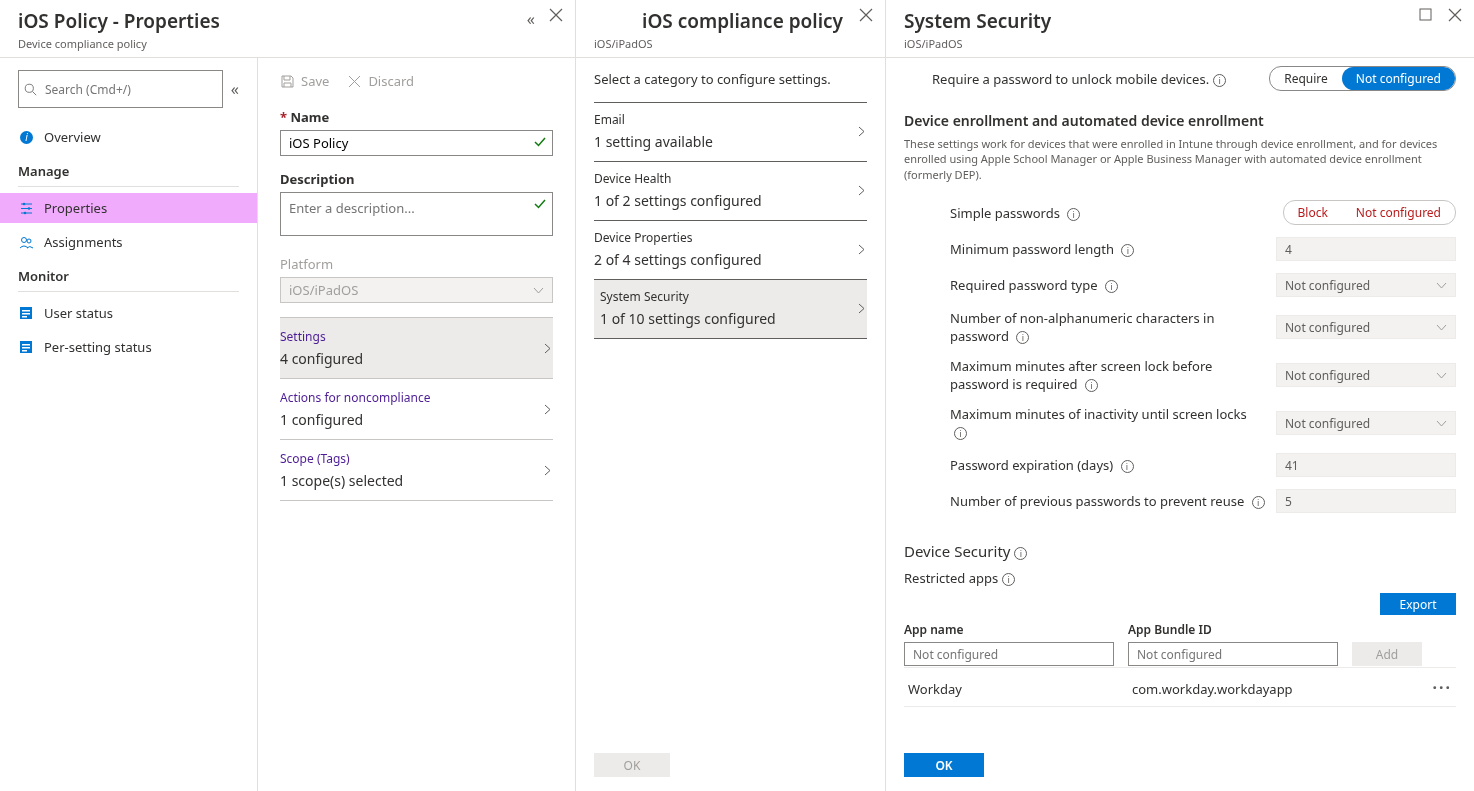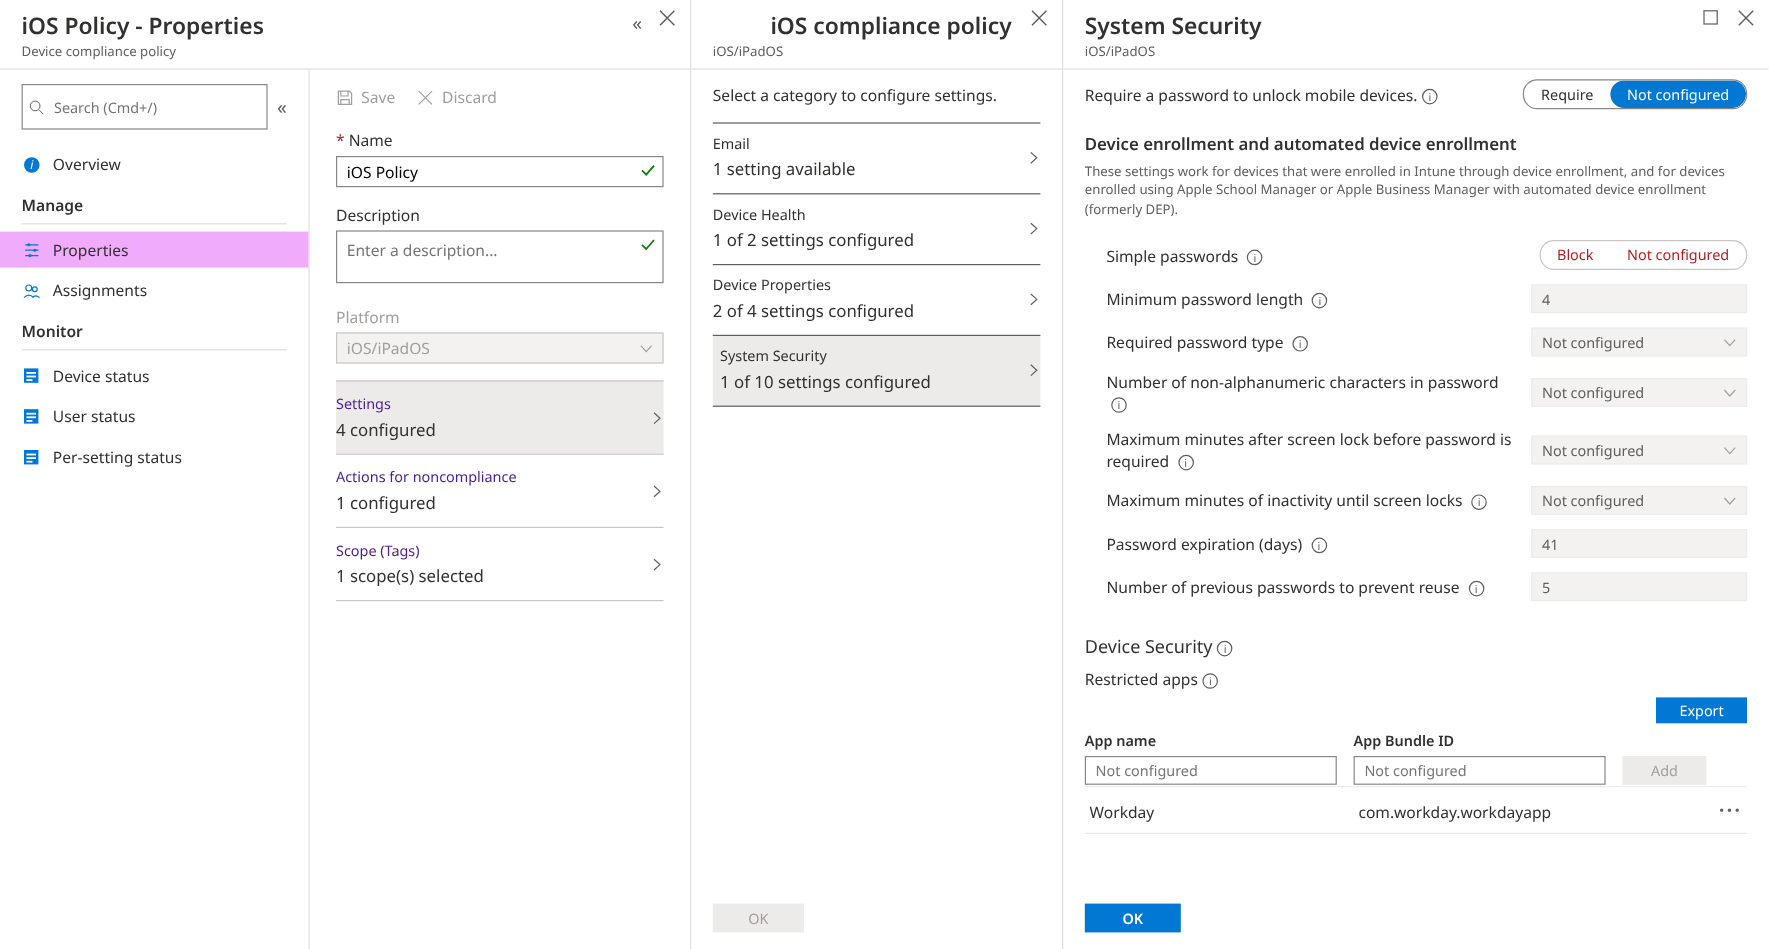--- a/index.html
+++ b/index.html
@@ -21,21 +21,21 @@
 .navicon { width: 16px; height: 16px; display: inline-flex; align-items: center; justify-content: center; }
 .searchwrap { position: relative; margin: 0 18px 14px 18px; display: flex; align-items: center; }
 .searchwrap input { width: 100%; height: 38px; border: 1px solid #8a8886; padding: 0 6px 0 26px; font-size: 12px; }
 .searchwrap .sicon { position: absolute; left: 6px; color: #605e5c; }
 .searchcollapse { color: #605e5c; margin-left: 8px; cursor: pointer; }
 
 .p1-form { flex: 1; padding: 14px 22px; }
 .toolbar { display: flex; gap: 18px; color: #a19f9d; font-size: 13px; margin-bottom: 18px; }
 .toolbar .tbtn { display: flex; align-items: center; gap: 6px; cursor: default; }
 
-.flabel { font-size: 13px; margin-bottom: 4px; display: block; }
+.flabel { font-size: 13px; margin-bottom: 4px; display: block; font-weight: bold; }
 .flabel .req { color: #a4262c; }
 .finput { width: 100%; height: 26px; border: 1px solid #8a8886; padding: 0 26px 0 8px; font-size: 13px; margin-bottom: 14px; position: relative; }
 .finputwrap { position: relative; }
 .check { position: absolute; right: 6px; top: 5px; color: #107c10; }
 .ftextarea { width: 100%; height: 44px; border: 1px solid #8a8886; padding: 6px 26px 6px 8px; font-size: 13px; resize: none; color: #605e5c; margin-bottom: 14px; }
 .fselect { width: 100%; height: 26px; border: 1px solid #c8c6c4; background: #f3f2f1; color: #605e5c; padding: 0 8px; font-size: 13px; display: flex; align-items: center; justify-content: space-between; margin-bottom: 14px; }
 .fselect.disabled { color: #a19f9d; }
 .frow { border-top: 1px solid #c8c6c4; padding: 10px 0; cursor: pointer; display: flex; justify-content: space-between; align-items: center; }
 .frow:last-child { border-bottom: 1px solid #c8c6c4; }
 .frow .frl { font-size: 12px; color: #4c1d95; }
@@ -59,21 +59,21 @@
 .p2-footer { padding: 10px 18px 14px 18px; }
 .okbtn-grey { background: #edebe9; color: #a19f9d; width: 76px; height: 24px; border: none; font-size: 12px; }
 
 
 .panel3 { flex: 1; display: flex; flex-direction: column; }
 .p3-header { display: flex; align-items: flex-start; padding: 8px 12px 6px 18px; }
 .p3-title { font-size: 19px; font-weight: 600; }
 .p3-sub { font-size: 11px; color: #605e5c; margin-top: 2px; }
 .p3-headicons { margin-left: auto; display: flex; gap: 16px; color: #605e5c; }
 .p3-body { flex: 1; overflow-y: auto; padding: 2px 18px 10px 18px; border-top: 1px solid #e1dfdd; }
-.setting-row { display: flex; align-items: center; justify-content: flex-start; padding: 6px 0; }
+.setting-row { display: flex; align-items: center; justify-content: flex-start; padding: 6px 0; margin-left: 28px; }
 .setting-label { font-size: 13px; flex: 1; padding-right: 10px; }
 .info-i { display: inline-block; width: 13px; height: 13px; border: 1px solid #605e5c; border-radius: 50%; font-size: 9px; line-height: 11px; text-align: center; color: #605e5c; margin-left: 4px; vertical-align: middle; cursor: default;}
 .toggle-pill { display: flex; border: 1px solid #8a8886; border-radius: 12px; overflow: hidden; font-size: 12px; }
 .toggle-pill span { padding: 3px 14px; }
 .toggle-pill .on { background: #0078d4; color: #fff; border-radius: 12px; }
 .toggle-pill.disabled { border-color: #c8c6c4; }
 .toggle-pill.disabled span { color: #b91c1c; }
 
 .section-h { font-size: 14px; font-weight: 600; margin: 14px 0 6px 0; }
 .section-d { font-size: 11px; color: #605e5c; margin-bottom: 12px; line-height: 1.4; }
@@ -176,42 +176,31 @@
 
       <div class="navrow">
         <span class="navicon">
             <svg width="14" height="14">
               <rect x="1" y="1" width="12" height="12" fill="#0078d4"></rect>
               <rect x="3" y="4" width="8" height="1.5" fill="#fff"></rect>
               <rect x="3" y="7" width="8" height="1.5" fill="#fff"></rect>
               <rect x="3" y="10" width="5" height="1.5" fill="#fff"></rect>
             </svg>
           </span>
-        <span>Device status</span>
+        <span>User status</span>
       </div>
       <div class="navrow">
         <span class="navicon">
             <svg width="14" height="14">
               <rect x="1" y="1" width="12" height="12" fill="#0078d4"></rect>
               <rect x="3" y="4" width="8" height="1.5" fill="#fff"></rect>
               <rect x="3" y="7" width="8" height="1.5" fill="#fff"></rect>
               <rect x="3" y="10" width="5" height="1.5" fill="#fff"></rect>
             </svg>
           </span>
-        <span>User status</span>
-      </div>
-      <div class="navrow">
-        <span class="navicon">
-            <svg width="14" height="14">
-              <rect x="1" y="1" width="12" height="12" fill="#0078d4"></rect>
-              <rect x="3" y="4" width="8" height="1.5" fill="#fff"></rect>
-              <rect x="3" y="7" width="8" height="1.5" fill="#fff"></rect>
-              <rect x="3" y="10" width="5" height="1.5" fill="#fff"></rect>
-            </svg>
-          </span>
         <span>Per-setting status</span>
       </div>
     </div>
 
     <div class="p1-form">
       <div class="toolbar">
         <span class="tbtn">
           <svg width="15" height="15" viewBox="0 0 15 15">
               <path d="M2 2h9l2 2v9H2z M4 2v4h6V2 M4 13v-4h7v4" stroke="#a19f9d" fill="none"></path>
             </svg>

